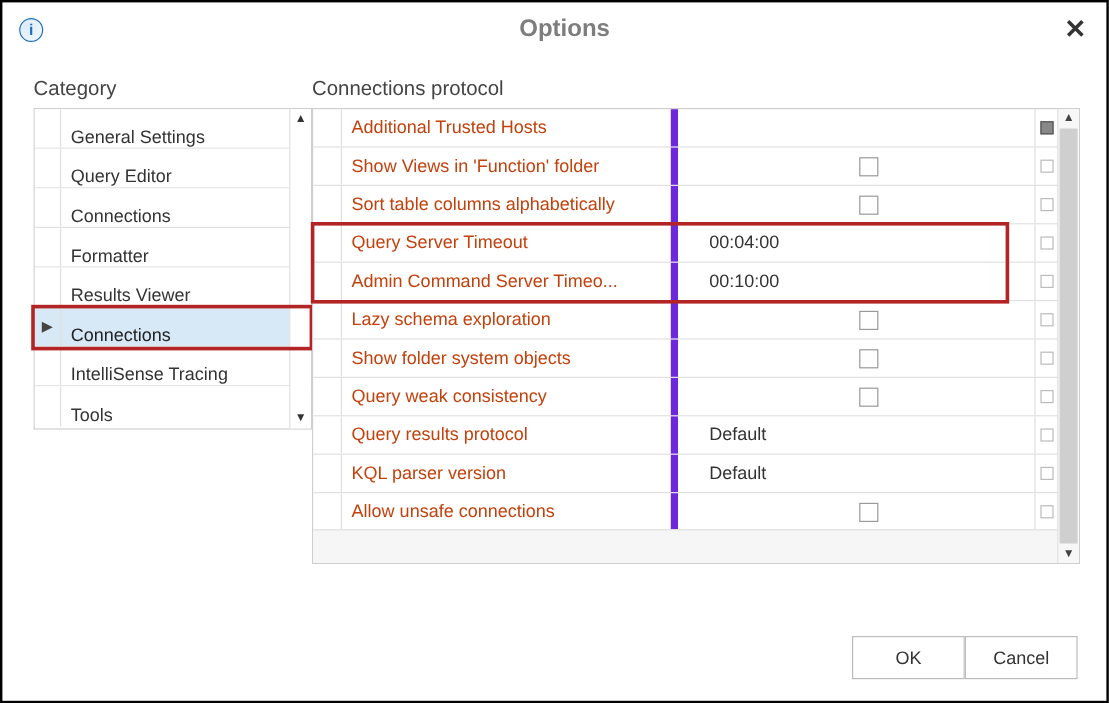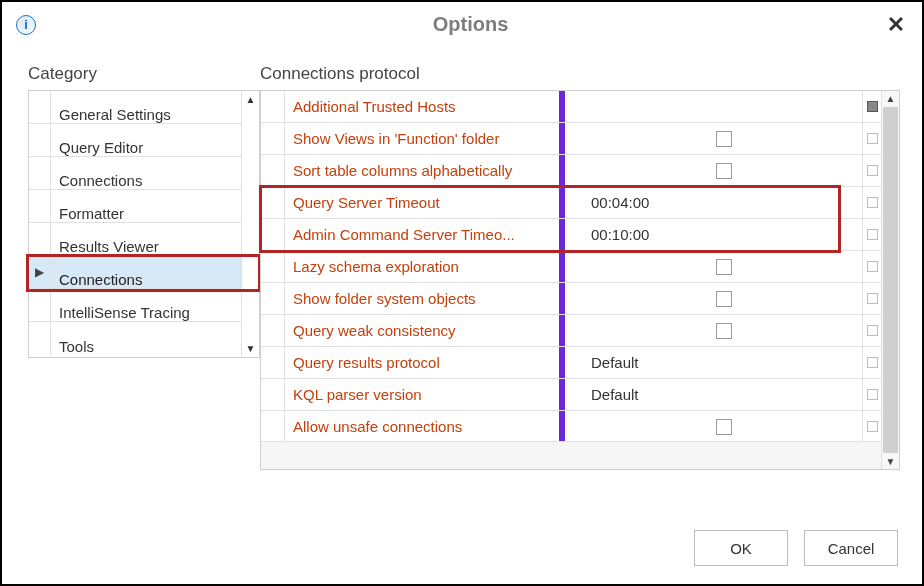--- a/index.html
+++ b/index.html
@@ -200,21 +200,20 @@
     border: 3px solid #b32424;
     pointer-events:none;
   }
 
   
   .button-row {
     position:absolute;
     right: 24px;
     bottom: 18px;
     display:flex;
-    gap: 16px;
     text-align: right;
   }
   .btn {
     width: 94px;
     height: 36px;
     border:1px solid #bcbcbc;
     background:#fff;
     display:flex; align-items:center; justify-content:center;
     cursor:pointer;
     font-size:15px;

